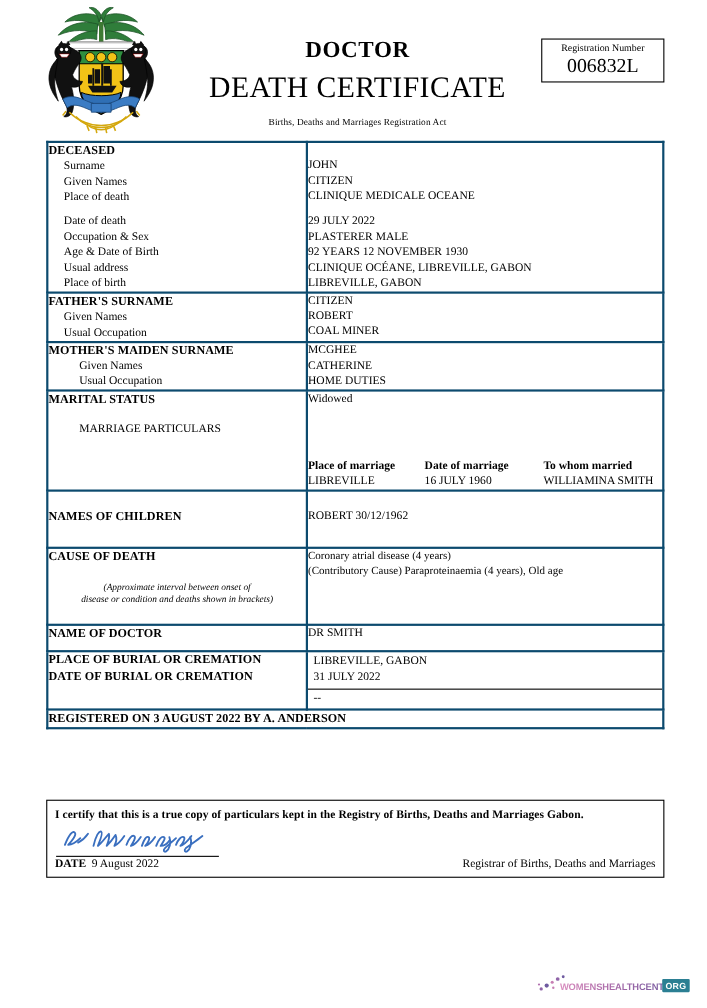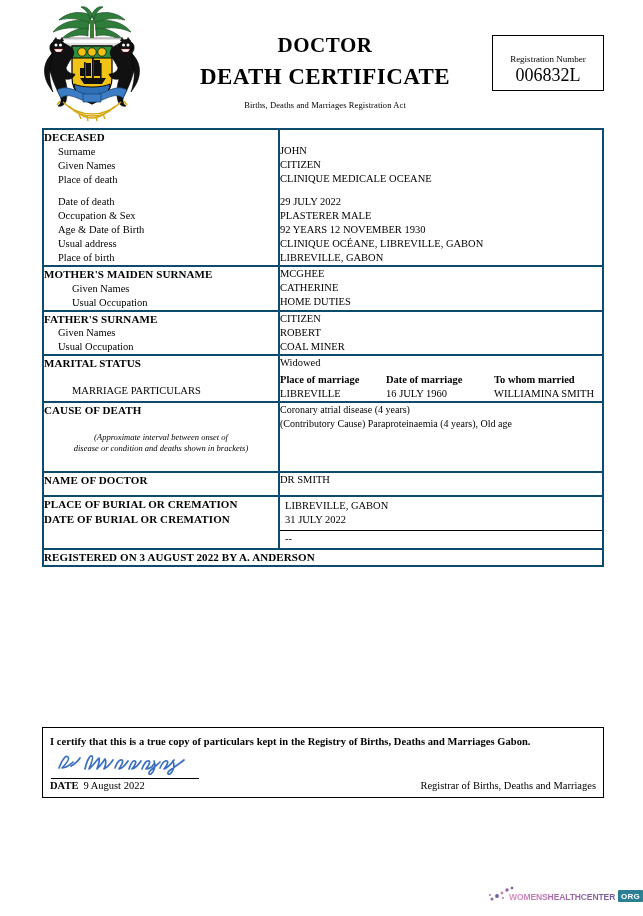--- a/index.html
+++ b/index.html
@@ -34,38 +34,38 @@
     width: 300px;
     text-align: center;
   }
   .title-country {
     font-size: 21px;
     font-weight: bold;
     letter-spacing: 0.5px;
     line-height: 1.1;
   }
   .title-doc {
-    font-size: 23px;
-    font-weight: bold;
+    font-size: 27px;
+    font-weight: normal;
     letter-spacing: 0.4px;
     line-height: 1.35;
     margin-top: 4px;
   }
   .title-act {
     font-size: 8.5px;
     margin-top: 8px;
     letter-spacing: 0.1px;
   }
   .regbox {
     position: absolute;
     left: 492px; top: 35px;
     width: 110px;
     border: 1px solid #000;
     text-align: center;
-    padding: 18px 0 3px 0;
+    padding: 2px 0 3px 0;
     background: #fff;
   }
   .regbox .reg-label { font-size: 9px; line-height: 1.25; }
   .regbox .reg-value { font-size: 18px; line-height: 1.2; }
 
   
   .cert-table {
     position: absolute;
     left: 42px; top: 128px;
     width: 560px;
@@ -115,20 +115,21 @@
     font-style: italic;
     text-align: center;
     line-height: 1.35;
     padding: 0 10px;
   }
 
   .mp-table {
     width: 100%;
     border-collapse: collapse;
     table-layout: fixed;
+    margin-top: 44px;
   }
   .mp-table td {
     border: none;
     padding: 0;
     font-size: 10.5px;
     line-height: 1.33;
     white-space: nowrap;
   }
   .mp-b { font-weight: bold; }
   .mp-c1 { width: 106px; }
@@ -212,21 +213,20 @@
     position: absolute;
     left: 115px; top: 5px;
     font-family: "Liberation Sans", sans-serif;
     font-size: 8px;
     font-weight: bold;
     color: #ffffff;
     background: #2b7f93;
     padding: 1.5px 3px 1.5px 3px;
     border-radius: 1px;
     letter-spacing: 0.2px;
-    margin-left: 16px;
   }
 </style>
 </head>
 <body>
 
 <div class="header">
 
   <div class="crest">
     <svg viewBox="0 0 130 120" width="130" height="120">
 
@@ -350,41 +350,41 @@
       <div class="v">29 JULY 2022</div>
       <div class="v">PLASTERER   MALE</div>
       <div class="v">92 YEARS   12 NOVEMBER 1930</div>
       <div class="v">CLINIQUE OCÉANE, LIBREVILLE, GABON</div>
       <div class="v">LIBREVILLE, GABON</div>
     </td>
   </tr>
 
   <tr>
     <td class="pad-l">
+      <div class="hdr">FATHER'S SURNAME</div>
+      <div class="sub">Given Names</div>
+      <div class="sub">Usual Occupation</div>
+    </td>
+    <td class="pad-r">
+      <div class="v">CITIZEN</div>
+      <div class="v">ROBERT</div>
+      <div class="v">COAL MINER</div>
+    </td>
+  </tr>
+
+  <tr>
+    <td class="pad-l">
       <div class="hdr">MOTHER'S MAIDEN SURNAME</div>
       <div class="sub2">Given Names</div>
       <div class="sub2">Usual Occupation</div>
     </td>
     <td class="pad-r">
       <div class="v">MCGHEE</div>
       <div class="v">CATHERINE</div>
       <div class="v">HOME DUTIES</div>
-    </td>
-  </tr>
-
-  <tr>
-    <td class="pad-l">
-      <div class="hdr">FATHER'S SURNAME</div>
-      <div class="sub">Given Names</div>
-      <div class="sub">Usual Occupation</div>
-    </td>
-    <td class="pad-r">
-      <div class="v">CITIZEN</div>
-      <div class="v">ROBERT</div>
-      <div class="v">COAL MINER</div>
     </td>
   </tr>
 
   <tr>
     <td class="pad-l">
       <div class="hdr">MARITAL STATUS</div>
       <div style="height:13px;"></div>
       <div class="sub2">MARRIAGE PARTICULARS</div>
     </td>
     <td class="pad-r">
@@ -405,20 +405,30 @@
         <tr>
           <td>LIBREVILLE</td>
           <td>16 JULY 1960</td>
           <td>WILLIAMINA SMITH</td>
         </tr>
       </tbody>
           </table>
     </td>
   </tr>
 
+  <tr>
+    <td class="pad-l" style="height:50px;">
+      <div style="height:16px;"></div>
+      <div class="hdr">NAMES OF CHILDREN</div>
+    </td>
+    <td class="pad-r">
+      <div style="height:16px;"></div>
+      <div class="v">ROBERT 30/12/1962</div>
+    </td>
+  </tr>
 
   <tr>
     <td class="pad-l" style="height:68px;">
       <div class="hdr">CAUSE OF DEATH</div>
       <div style="height:14px;"></div>
       <div class="note">(Approximate interval between onset of</div>
       <div class="note">disease or condition and deaths shown in brackets)</div>
     </td>
     <td class="pad-r">
       <div class="vsm">Coronary atrial disease (4 years)</div>

